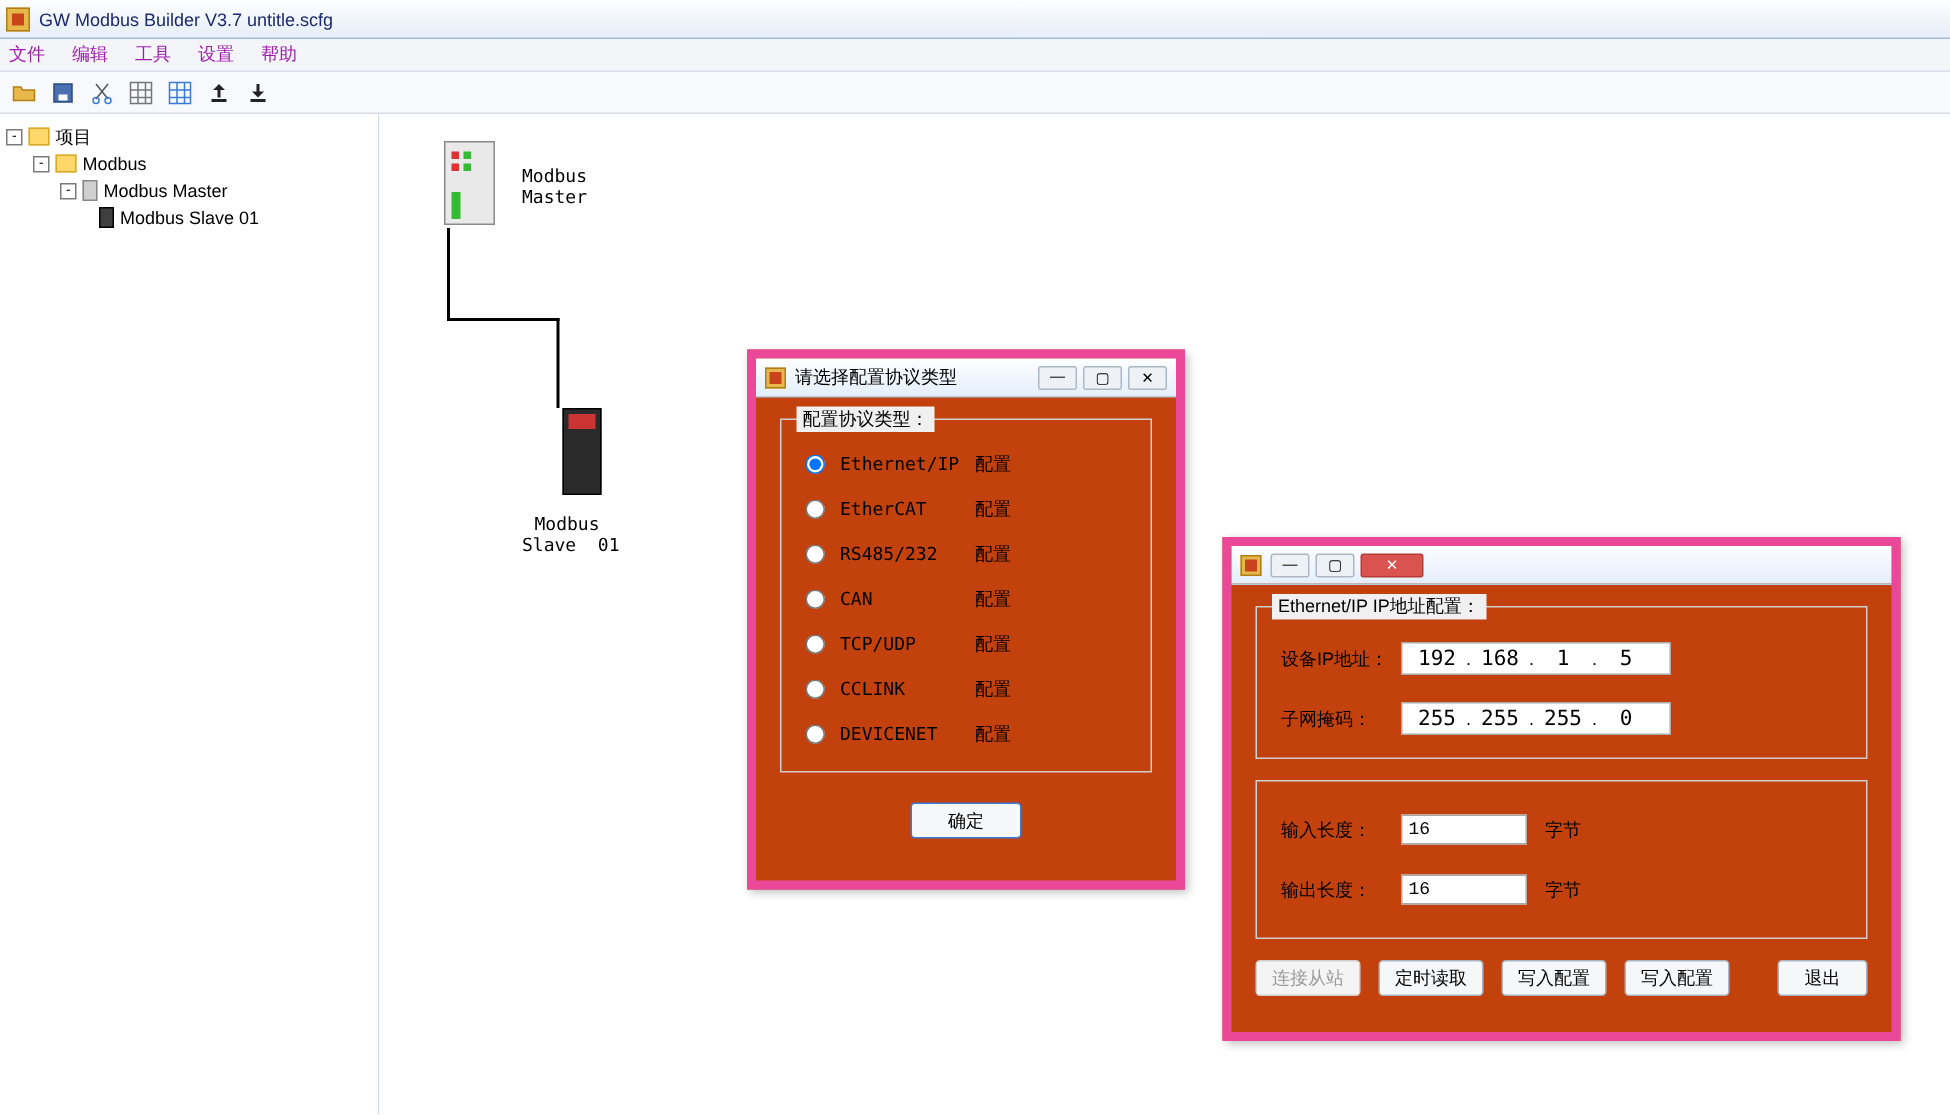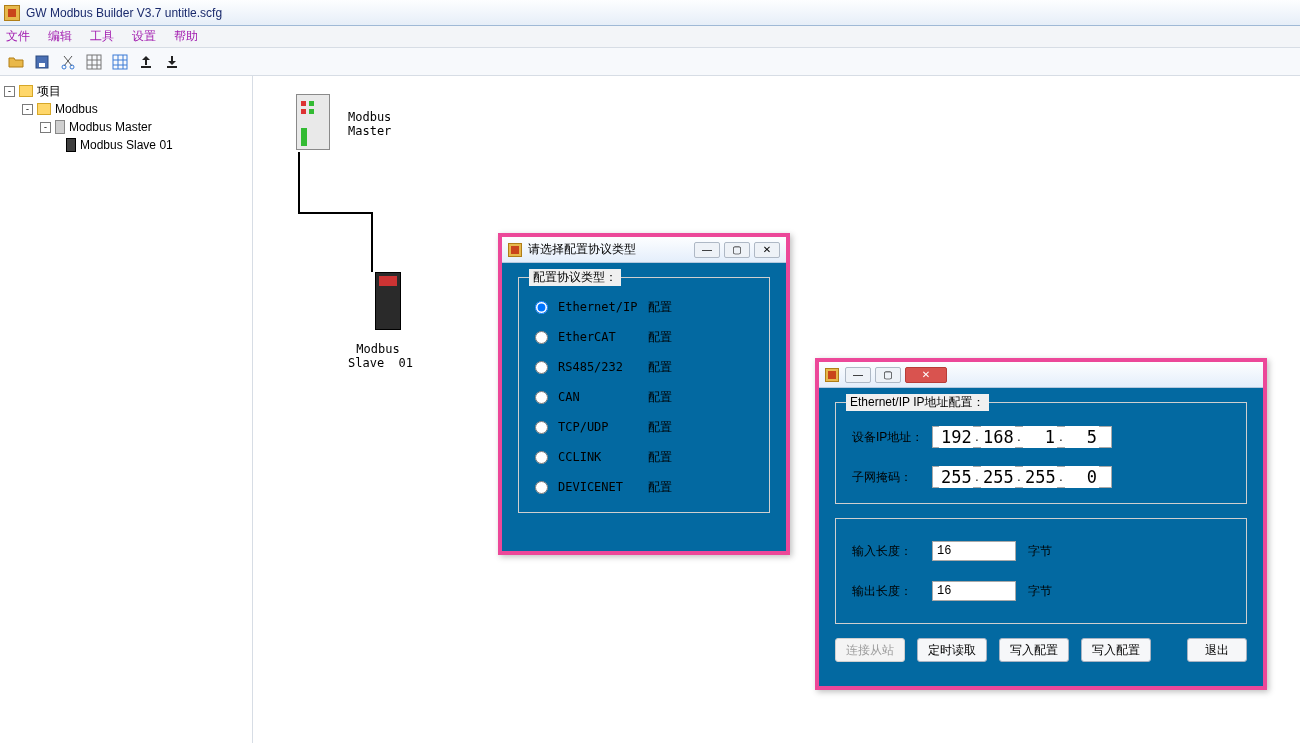--- a/index.html
+++ b/index.html
@@ -24,42 +24,42 @@
 .node{position:absolute;text-align:center;}
 .dev-box{width:34px;height:56px;background:#e9e9e9;border:1px solid #8a8a8a;position:relative;margin:0 auto;}
 .dev-box .led{position:absolute;width:5px;height:5px;}
 .dev-box .r{background:#d33;left:4px;}
 .dev-box .g{background:#3b3;left:12px;}
 .dev-slave{width:26px;height:58px;background:#2a2a2a;border:1px solid #000;margin:0 auto;position:relative;}
 .dev-slave .top{position:absolute;top:3px;left:3px;right:3px;height:10px;background:#c33;}
 .node-label{margin-top:4px;font-family:"SimSun",monospace;font-size:12px;}
 .wire{position:absolute;background:#000;}
 
-.dialog{position:absolute;background:#0369a1;border:4px solid #ec4899;box-shadow:2px 2px 6px rgba(0,0,0,.25);}
+.dialog{position:absolute;background:#c2410c;border:6px solid #ec4899;box-shadow:2px 2px 6px rgba(0,0,0,.25);}
 .dlg-title{height:26px;background:linear-gradient(#fdfeff,#e4eefb);border-bottom:1px solid #b5c9df;display:flex;align-items:center;padding:0 6px;}
 .dlg-title .app-icon{width:14px;height:14px;background:#e6b84c;border:1px solid #b07e17;margin-right:6px;position:relative;}
 .dlg-title .app-icon::after{content:"";position:absolute;inset:2px;background:#c9441b;}
 .dlg-title-text{flex:1;}
 .win-btns{display:flex;gap:4px;}
 .win-btn{width:26px;height:16px;border:1px solid #aeb8c5;border-radius:2px;background:#eef2f7;display:flex;align-items:center;justify-content:center;font-size:10px;font-family:Arial;}
 .win-btn.close{width:42px;}
 .eip .win-btn.close{background:#d9534f;border-color:#b73c38;color:#fff;}
 .dlg-body{padding:14px 16px 24px 16px;font-family:"SimSun",monospace;}
 .group{border:1px solid #cfcfcf;padding:14px 16px 10px 16px;position:relative;margin-bottom:14px;}
 .group-title{position:absolute;top:-9px;left:10px;background:#f0f0f0;padding:0 4px;}
 .radio-row{display:flex;align-items:center;height:30px;gap:10px;}
 .radio-row input{margin:0;}
 .radio-row .rlabel{width:80px;display:inline-block;font-family:"SimSun",monospace;}
 .radio-row .rsuffix{font-family:"SimSun",monospace;}
 .btn{min-width:60px;height:24px;background:#f6f7f9;border:1px solid #a9b4c3;border-radius:3px;padding:0 10px;display:inline-flex;align-items:center;justify-content:center;}
 .btn.disabled{color:#9b9b9b;border-color:#cfcfcf;background:#f4f4f4;}
 .form-row{display:flex;align-items:center;height:40px;}
 .form-row .flabel{width:80px;}
 .ip-box{border:1px solid #a9a9a9;background:#fff;height:22px;display:flex;align-items:center;padding:0 6px;width:180px;}
-.ip-oct{width:34px;border:none;text-align:right;font-family:"SimSun",monospace;font-size:17px;outline:none;}
+.ip-oct{width:34px;border:none;text-align:center;font-family:"SimSun",monospace;font-size:14px;outline:none;}
 .ip-dot{width:8px;text-align:center;}
 .txt-box{border:1px solid #a9a9a9;background:#fff;height:20px;width:84px;padding:0 4px;font-family:Liberation Mono, monospace;outline:none;}
 .unit{margin-left:12px;}
 .btn-row{display:flex;gap:12px;align-items:center;}
 .btn-row .spacer{flex:1;}
 </style>
 </head>
 <body>
 
 <div class="title-bar">
@@ -216,20 +216,23 @@
             <span class="rlabel">CCLINK</span>
             <span class="rsuffix">配置</span>
           </div>
           <div class="radio-row">
             <input type="radio" name="proto" style="">
             <span class="rlabel">DEVICENET</span>
             <span class="rsuffix">配置</span>
           </div>
         </div>
     </div>
+    <div style="text-align:center;padding:6px 0 4px 0;">
+      <button class="btn" style="min-width:74px;border-color:#3a7bd5;">确定</button>
+    </div>
   </div>
 </div>
 
 <div class="dialog eip" style="left:815px;top:358px;width:452px;">
   <div class="dlg-title">
     <div class="app-icon"></div>
     <div class="win-btns">
       <div class="win-btn">—</div>
       <div class="win-btn">▢</div>
       <div class="win-btn close">✕</div>

